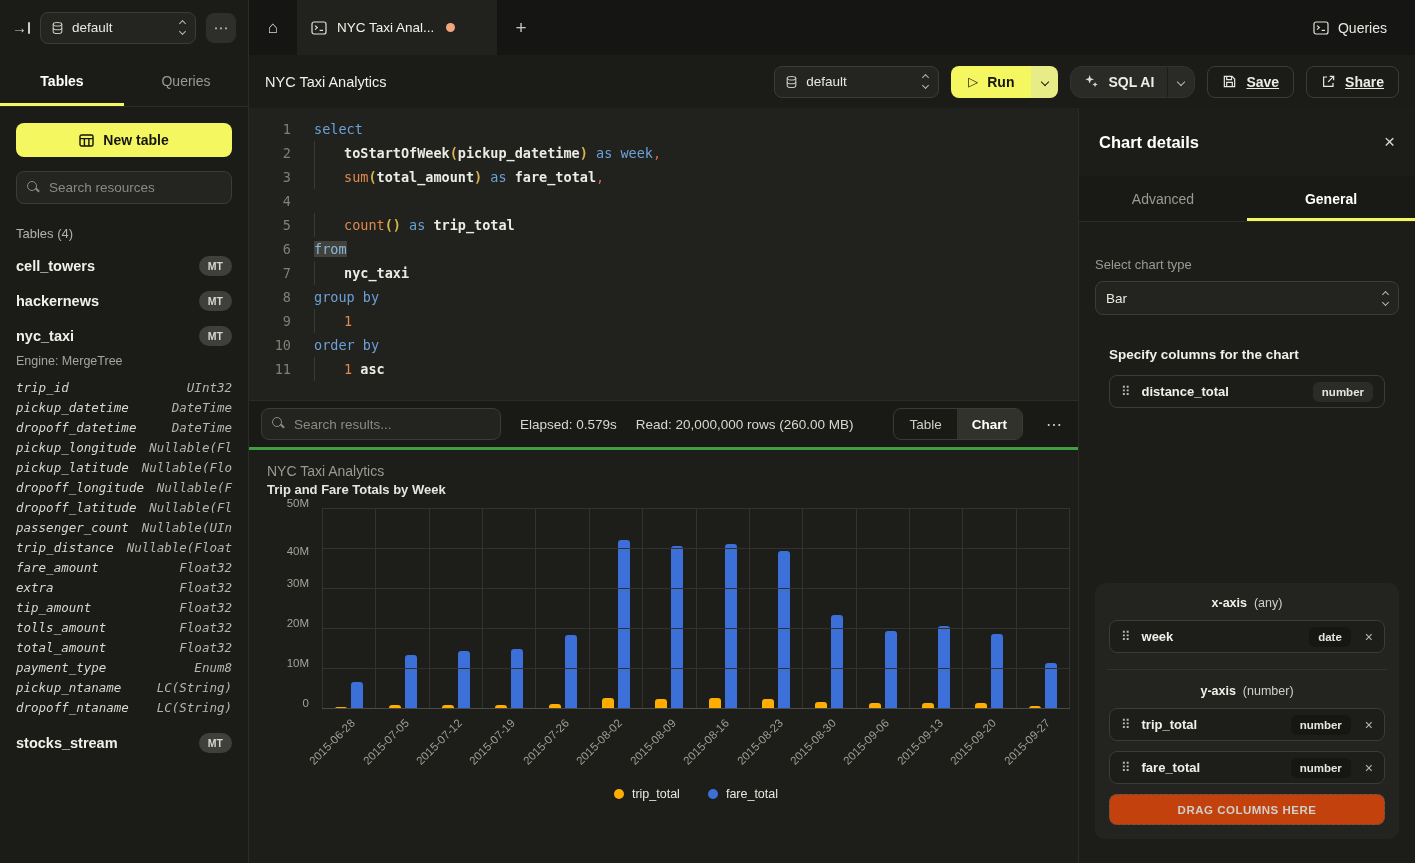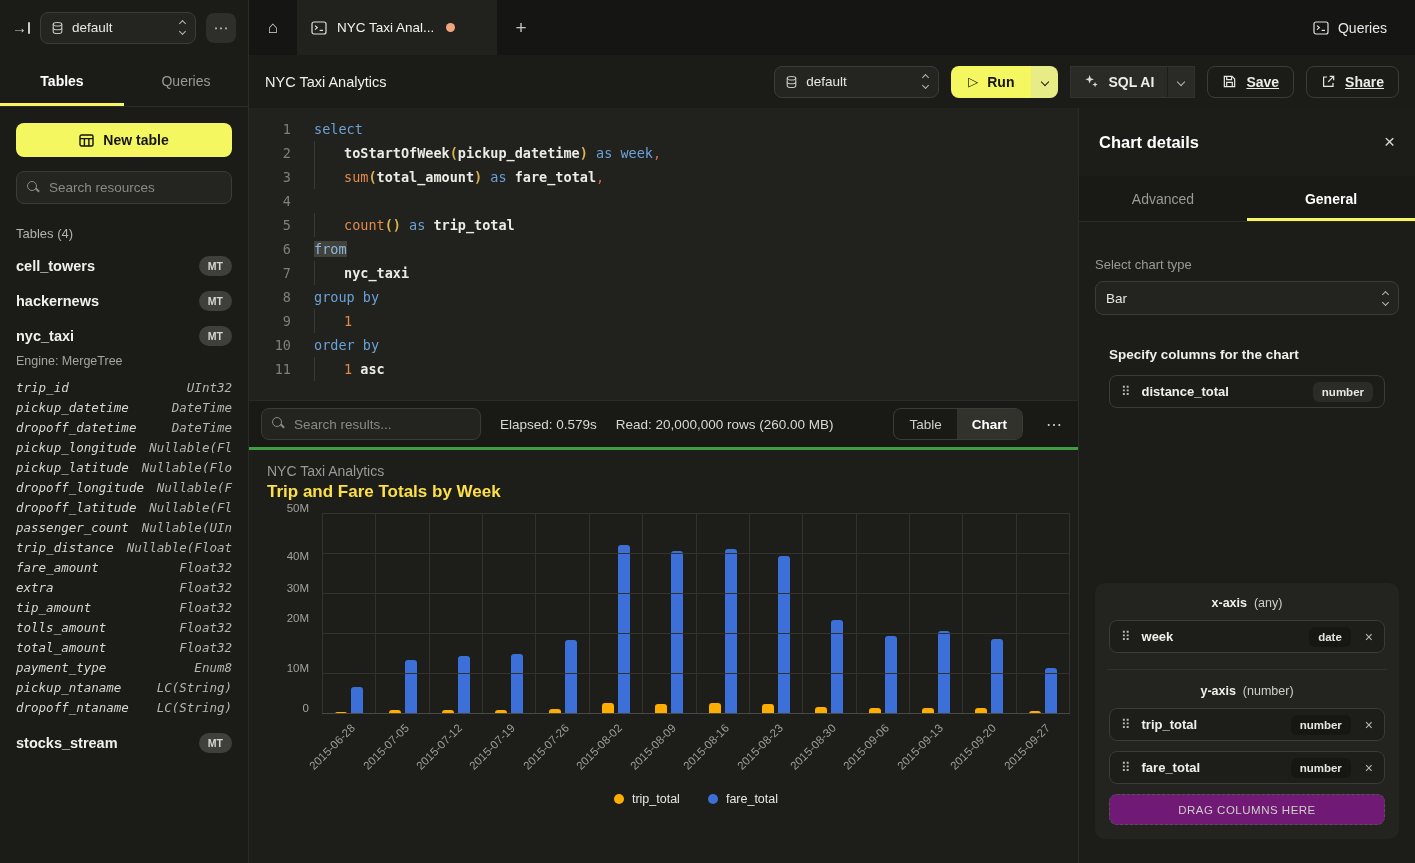--- a/index.html
+++ b/index.html
@@ -58,21 +58,21 @@
   .tab-spacer { flex:1; }
   .queries-btn { display:flex; align-items:center; gap:9px; padding:0 28px 0 10px; color:#e9e9e3; font-size:14px; cursor:pointer; }
 
   .toolbar { height:53px; flex:none; background:#1b1b18; display:flex; align-items:center; padding:0 16px; gap:12px; }
   .q-title { font-size:14.5px; color:#f0f0ea; margin-right:auto; }
   .toolbar .select { width:165px; }
   .run-btn { height:32px; display:flex; border-radius:8px; overflow:hidden; cursor:pointer; }
   .run-main { background:#f4f75f; color:#15150f; display:flex; align-items:center; gap:9px; padding:0 17px; font-size:14px; font-weight:bold; }
   .run-main .play { font-size:13px; font-weight:normal; }
   .run-caret { width:27px; background:#e8ec86; display:flex; align-items:center; justify-content:center; }
-  .sqlai-btn { height:32px; display:flex; border-radius:0; overflow:hidden; background:#2a2a26; border:1px solid #34342f; cursor:pointer; }
+  .sqlai-btn { height:32px; display:flex; border-radius:12px; overflow:hidden; background:#2a2a26; border:1px solid #34342f; cursor:pointer; }
   .sqlai-main { display:flex; align-items:center; gap:9px; padding:0 13px; font-size:14px; font-weight:bold; color:#edede7; }
   .sqlai-caret { width:27px; border-left:1px solid #1c1c19; display:flex; align-items:center; justify-content:center; }
   .ghost-btn { height:32px; display:flex; align-items:center; gap:9px; padding:0 14px; border:1px solid #3b3b37; border-radius:8px; font-size:14px; font-weight:bold; color:#edede7; cursor:pointer;text-decoration:underline; }
 
   .content { flex:1; display:flex; min-height:0; }
   .main { width:830px; flex:none; display:flex; flex-direction:column; border-right:1px solid #2b2b27; min-width:0; }
 
   
   .editor { height:292px; flex:none; background:#21211d; padding-top:9px; font-family:"DejaVu Sans Mono", monospace; font-size:13.5px; }
   .code-line { display:flex; line-height:24px; padding-left:12px; }
@@ -82,32 +82,32 @@
   .tok-kw { color:#6ca1d8; }
   .tok-fn { color:#e08a4e; }
   .tok-id { color:#ecece6; font-weight:bold; }
   .tok-par { color:#d8b34e; font-weight:bold; }
   .tok-num { color:#e08a4e; }
   .tok-pun { color:#d46a50; }
   .tok-sel { color:#8cb6dd; background:#42423c; }
 
   
   .results { height:47px; flex:none; background:#191916; border-top:1px solid #2a2a26; display:flex; align-items:center; padding:0 12px; gap:19px; }
-  .results .searchbox { margin:0; width:220px; flex:none; }
+  .results .searchbox { margin:0; width:240px; flex:none; }
   .results .searchbox input { height:32px; background:#232320; }
   .stat { font-size:13.5px; color:#d8d8d2; white-space:nowrap; }
   .seg { margin-left:auto; height:32px; display:flex; border:1px solid #3b3b37; border-radius:8px; overflow:hidden; }
   .seg-item { display:flex; align-items:center; padding:0 15px; font-size:13.5px; color:#cfcfc9; cursor:pointer; }
   .seg-item.active { background:#32322d; color:#ffffff; font-weight:bold; }
   .results .more { color:#c9c9c3; font-size:16px; padding:0 4px; cursor:pointer; }
 
   
   .chart-panel { flex:1; background:#1d1d19; border-top:3px solid #3f9d42; padding:13px 0 0 18px; overflow:hidden; }
   .chart-title { font-size:14px; color:#9a9a94; }
-  .chart-subtitle { font-size:17px; color:#fde047; font-weight:bold; margin-top:3px; }
+  .chart-subtitle { font-size:13px; color:#e5e5e5; font-weight:bold; margin-top:3px; }
   .plot-zone { position:relative; margin-top:12px; height:200px; }
   .yticks { position:absolute; left:0; top:0; width:48px; height:200px; }
   .ytick { position:absolute; right:6px; font-size:11.5px; color:#a2a29c; transform:translateY(-50%); }
   .plot-area { position:absolute; left:55px; top:0; width:748px; height:200px; }
   .hline { position:absolute; left:0; right:0; height:1px; background:#32322e; }
   .hline.axis { background:#4a4a44; }
   .groups { position:absolute; inset:0; display:flex; }
   .group { flex:1; position:relative; border-left:1px solid #32322e; }
   .groups { border-right:1px solid #32322e; }
   .bars { position:absolute; bottom:0; left:50%; transform:translateX(-50%); display:flex; align-items:flex-end; gap:4px; }
@@ -139,21 +139,21 @@
   .chip .chip-name { font-weight:bold; color:#f0f0ea; }
   .chip .badge { margin-left:auto; background:#2b2b28; border-radius:6px; padding:4px 9px; font-size:11.5px; font-weight:bold; color:#e6e6e0; }
   .chip .chipx { color:#b9b9b3; font-size:14px; margin-left:3px; cursor:pointer; }
   .axisbox { margin-top:175px; background:#232320; border-radius:10px; padding:13px 14px 14px 14px; }
   .axis-head { text-align:center; font-size:12.5px; color:#f0f0ea; }
   .axis-head b { font-weight:bold; }
   .axis-head span { color:#d0d0ca; font-weight:normal; }
   .axisbox .chip { background:#1d1d1a; margin-top:10px; }
   .axisbox .chip .badge { background:#161613; }
   .axis-divider { border-top:1px solid #32322e; margin:16px -2px 14px -2px; }
-  .dropzone { margin-top:10px; height:31px; border:1px dashed #55554f; border-radius:8px; background:#701a75; display:flex; align-items:center; justify-content:center; font-size:11.5px; font-weight:normal; letter-spacing:0.5px; color:#cfcfc9; }
+  .dropzone { margin-top:10px; height:31px; border:1px dashed #55554f; border-radius:8px; background:#c2410c; display:flex; align-items:center; justify-content:center; font-size:11.5px; font-weight:bold; letter-spacing:0.5px; color:#cfcfc9; }
 
   svg { display:block; }
 </style>
 </head>
 <body>
 
 <div class="app">
 
   <aside class="sidebar">
     <div class="sb-header">
@@ -425,21 +425,21 @@
           <span class="more">⋯</span>
         </div>
 
         <div class="chart-panel">
           <div class="chart-title">NYC Taxi Analytics</div>
           <div class="chart-subtitle">Trip and Fare Totals by Week</div>
           <div class="plot-zone">
             <div class="yticks" id="chart-yticks">
                 <div class="ytick" style="bottom: -6px;">0</div>
                 <div class="ytick" style="bottom: 34px;">10M</div>
-                <div class="ytick" style="bottom: 84px; text-align: right;">20M</div>
+                <div class="ytick" style="bottom: 74px; text-align: right;">20M</div>
                 <div class="ytick" style="bottom: 114px;">30M</div>
                 <div class="ytick" style="bottom: 146px;">40M</div>
                 <div class="ytick" style="bottom: 194px;">50M</div>
               </div>
             <div class="plot-area" id="chart-plot">
               <div class="groups" id="chart-groups">
                   <div class="group">
                     <div class="bars">
                       <div class="bar" style="height: 2px; background: rgb(255, 173, 0);"></div>
                       <div class="bar" style="height: 27.2px; background: rgb(60, 111, 216);"></div>

